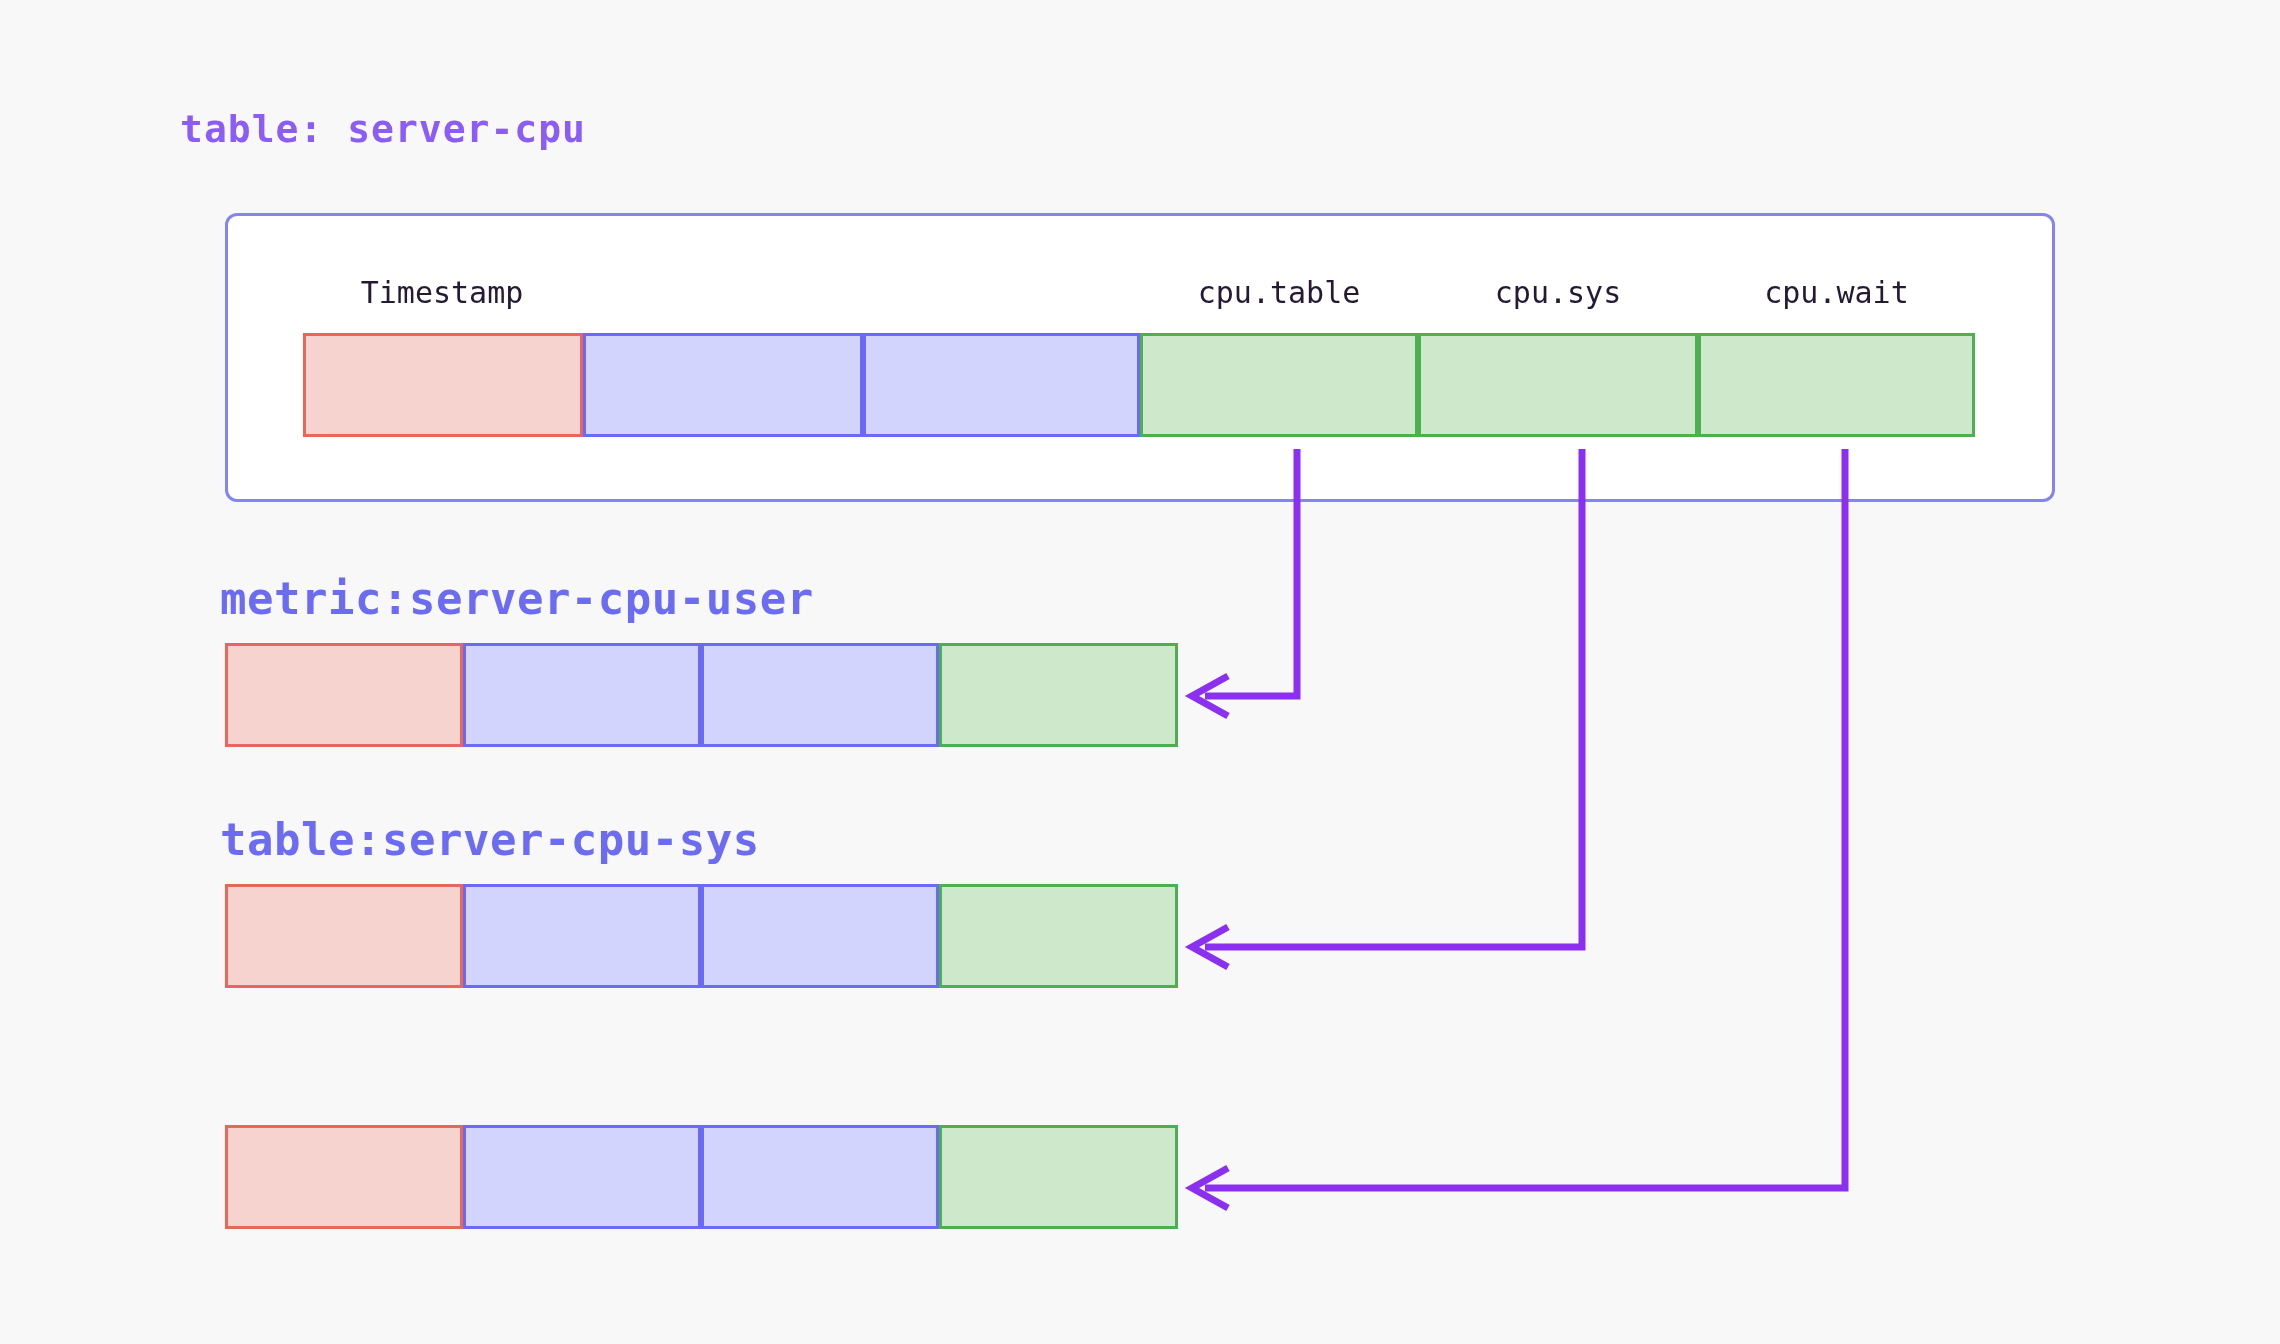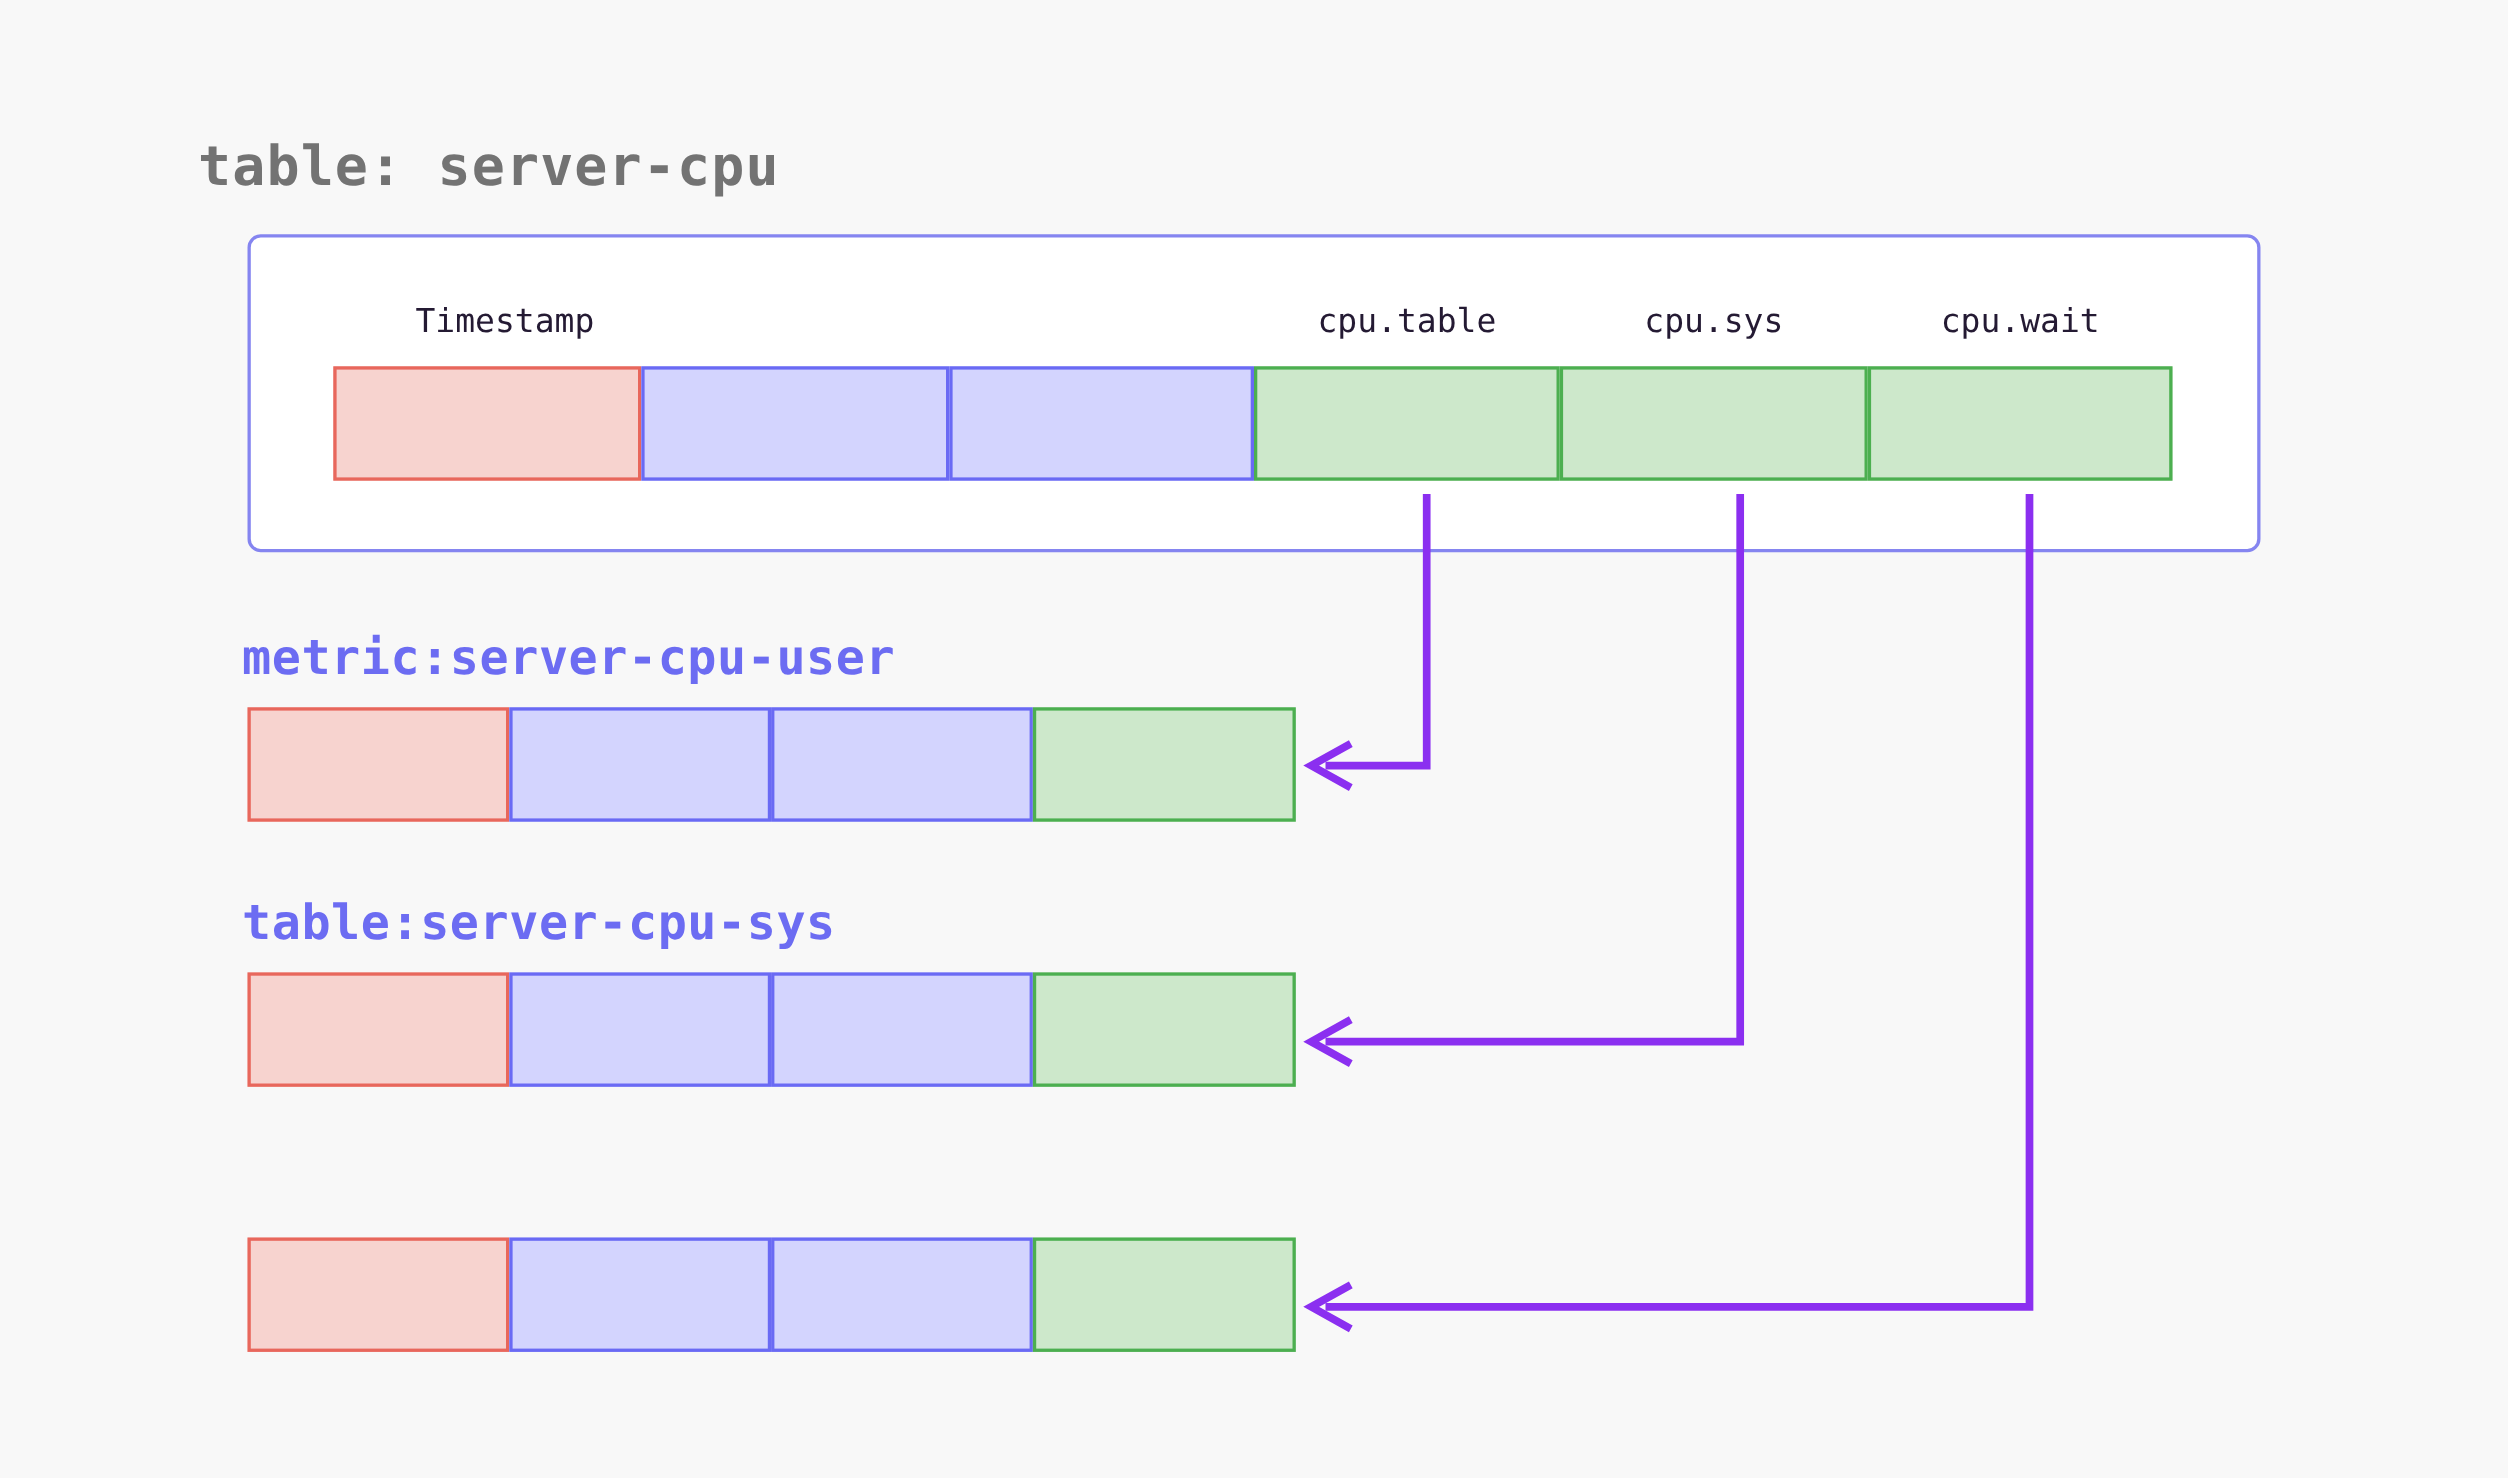--- a/index.html
+++ b/index.html
@@ -17,26 +17,26 @@
   #stage {
     position: relative;
     width: 2280px;
     height: 1344px;
   }
 
   
   .title-table {
     position: absolute;
     left: 180px;
-    top: 122px;
+    top: 107px;
     font-family: "DejaVu Sans Mono", monospace;
-    font-size: 50px;
+    font-size: 38px;
     font-weight: bold;
     letter-spacing: 1px;
-    color: #737373;
+    color: #8b5cf6;
     white-space: pre;
   }
   .title-metric {
     position: absolute;
     left: 220px;
     font-family: "DejaVu Sans Mono", monospace;
     font-size: 44px;
     font-weight: bold;
     letter-spacing: 0.5px;
     color: #6c6cf2;
@@ -97,21 +97,21 @@
 </style>
 </head>
 <body>
 
 <div id="stage">
 
   <div class="title-table">table: server-cpu</div>
 
   <div class="card"></div>
 
-  <div class="col-head" style="left:319px;  width:280px;">Timestamp</div>
+  <div class="col-head" style="left:302px;  width:280px;">Timestamp</div>
   <div class="col-head" style="left:1140px; width:278px;">cpu.table</div>
   <div class="col-head" style="left:1418px; width:280px;">cpu.sys</div>
   <div class="col-head" style="left:1698px; width:277px;">cpu.wait</div>
 
   <div class="table-row">
     <div class="cell pink" style="left:303px;  width:280px;"></div>
     <div class="cell blue" style="left:583px;  width:280px;"></div>
     <div class="cell blue" style="left:863px;  width:277px;"></div>
     <div class="cell green" style="left:1140px; width:278px;"></div>
     <div class="cell green" style="left:1418px; width:280px;"></div>

